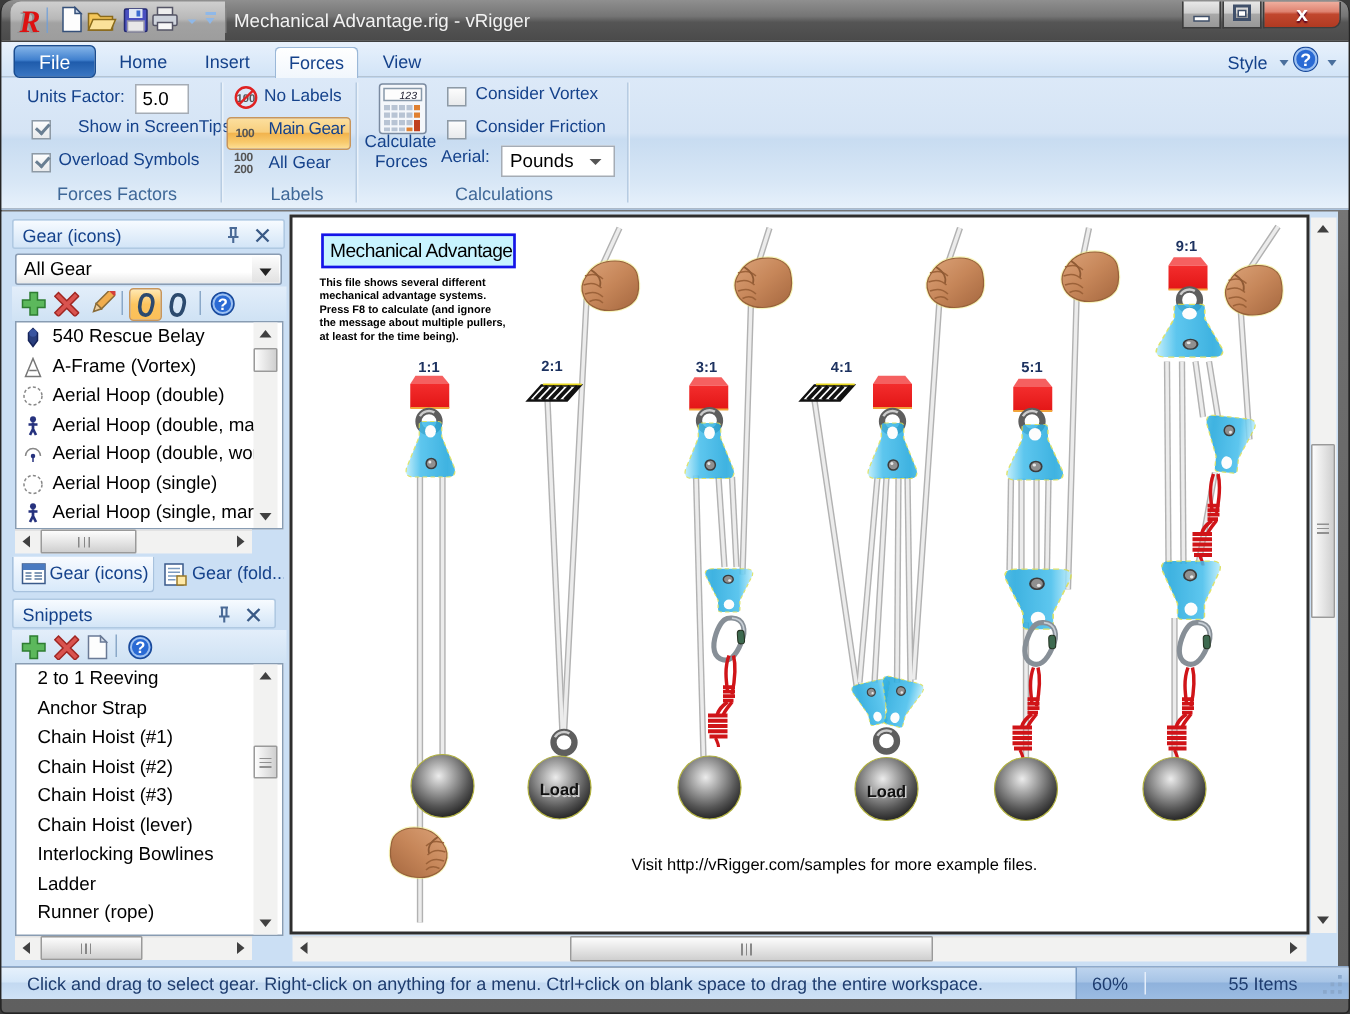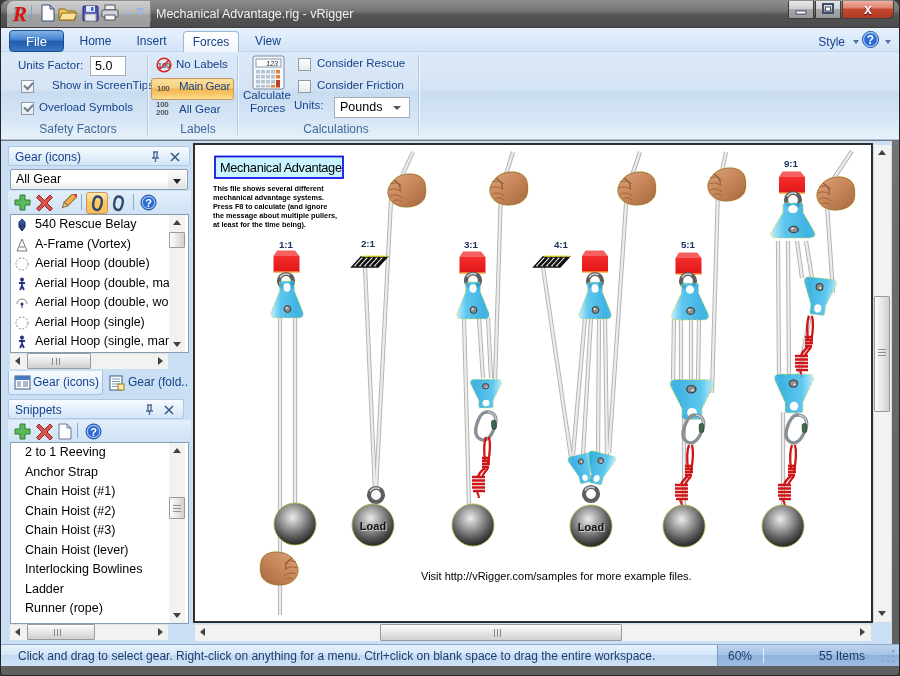--- a/index.html
+++ b/index.html
@@ -161,21 +161,21 @@
 
   <div id="ribbon">
       <div id="ribbon-inner">
 
     <div class="rlabel" style="left:10px;top:7px;">Units Factor:</div>
     <div id="sf-box">5.0</div>
     <div class="cb checked" style="left:13px;top:28px;"></div>
     <div class="rlabel" style="left:44px;top:27px;">Show in ScreenTips</div>
     <div class="cb checked" style="left:13px;top:50px;"></div>
     <div class="rlabel" style="left:31px;top:49px;">Overload Symbols</div>
-    <div class="glabel" style="left:10px;width:120px;">Safety Factors</div>
+    <div class="glabel" style="left:10px;width:120px;">Forces Factors</div>
     <div class="gsep" style="left:139px;"></div>
 
     <svg class="abs" style="left:148px;top:5px;" width="16" height="16">
           <text x="8" y="11" font-size="7.5" font-weight="bold" fill="#555" text-anchor="middle">100</text>
           <circle cx="8" cy="8" r="6.8" fill="none" stroke="#e02222" stroke-width="1.6"></circle>
           <line x1="3.2" y1="12.8" x2="12.8" y2="3.2" stroke="#e02222" stroke-width="1.6"></line>
         </svg>
     <div class="rlabel" style="left:168px;top:6px;">No Labels</div>
     <div id="maingear-btn"></div>
     <div class="num-icon abs" style="left:149px;top:33px;">100</div>
@@ -209,24 +209,24 @@
       <g fill="#e08030">
             <rect x="24" y="15" width="4" height="3.5"></rect>
             <rect x="24" y="20" width="4" height="3.5"></rect>
             <rect x="19" y="30" width="4" height="2.5"></rect>
           </g>
       <rect x="24" y="25" width="4" height="7.5" fill="#c04020"></rect>
     </svg>
     <div class="rlabel" style="left:235px;top:37px;">Calculate</div>
     <div class="rlabel" style="left:242px;top:50px;">Forces</div>
     <div class="cb" style="left:290px;top:6px;"></div>
-    <div class="rlabel" style="left:309px;top:5px;">Consider Rescue</div>
+    <div class="rlabel" style="left:309px;top:5px;">Consider Vortex</div>
     <div class="cb" style="left:290px;top:28px;"></div>
     <div class="rlabel" style="left:309px;top:27px;">Consider Friction</div>
-    <div class="rlabel" style="left:286px;top:47px;">Units:</div>
+    <div class="rlabel" style="left:286px;top:47px;">Aerial:</div>
     <div id="units-combo">Pounds<div class="arr" style="right:8px;top:8px;border-left:4px solid transparent;border-right:4px solid transparent;border-top:4px solid #555;"></div></div>
     <div class="glabel" style="left:238px;width:180px;">Calculations</div>
     <div class="gsep" style="left:410px;"></div>
   </div>
     </div>
 
   <div id="mainarea"></div>
 
   <div class="panel-hd" style="left:8px;top:146px;width:182px;">Gear (icons)
     <svg class="abs" style="right:28px;top:4px" width="11" height="12">

